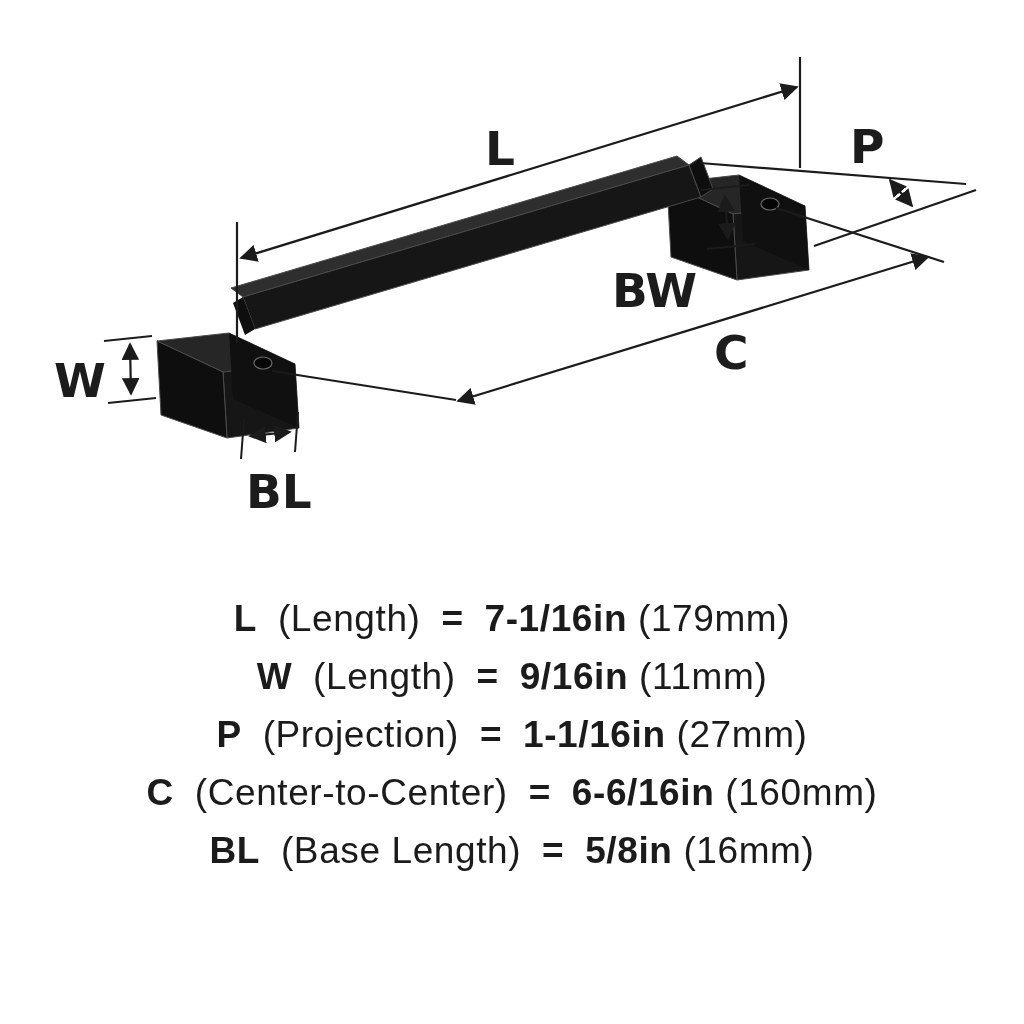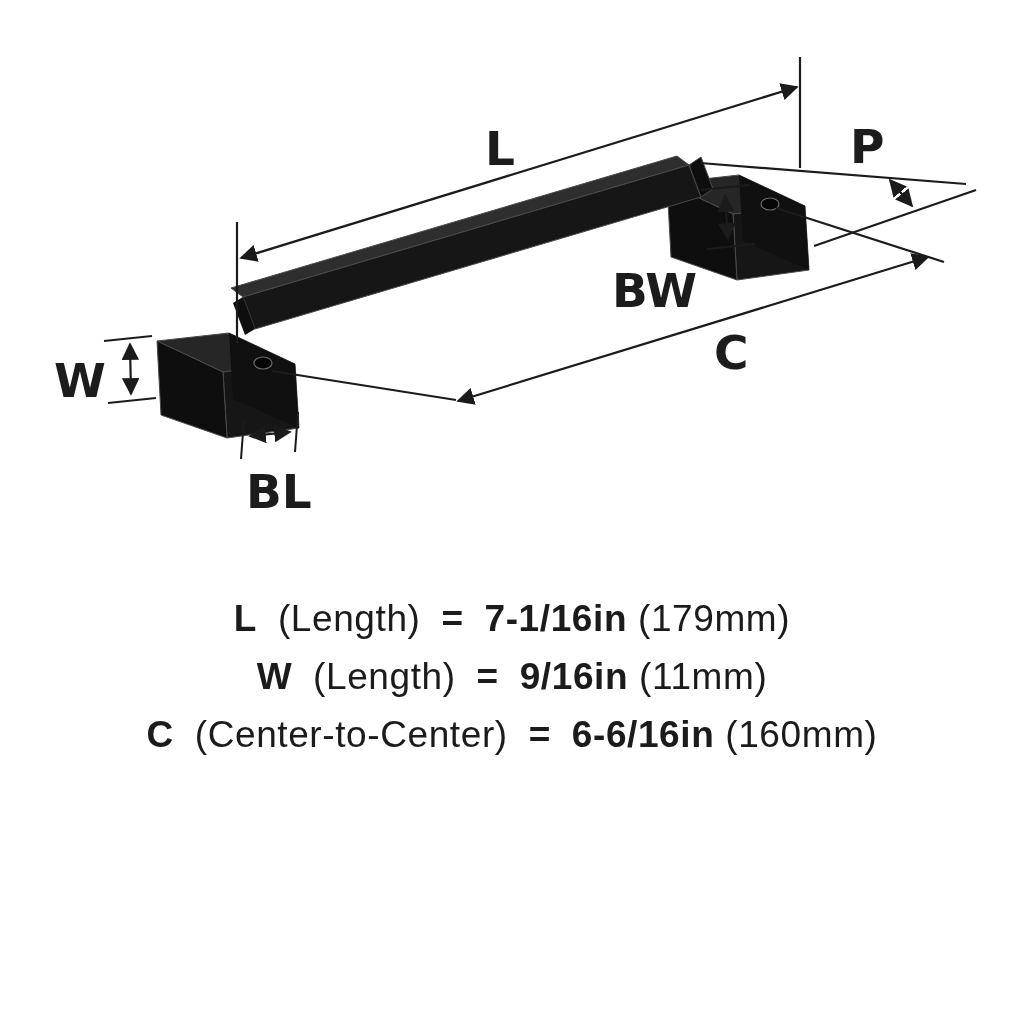--- a/index.html
+++ b/index.html
@@ -132,24 +132,38 @@
   </div>
 
   <div class="spec-row">
     <span class="bold">W</span>
     <span class="light gap-lr">(Length)</span>
     <span class="bold gap-r">=</span>
     <span class="bold">9/16in</span>
     <span class="light">(11mm)</span>
   </div>
 
+  <div class="spec-row">
+    <span class="bold">P</span>
+    <span class="light gap-lr">(Projection)</span>
+    <span class="bold gap-r">=</span>
+    <span class="bold">1-1/16in</span>
+    <span class="light">(27mm)</span>
+  </div>
 
   <div class="spec-row">
     <span class="bold">C</span>
     <span class="light gap-lr">(Center-to-Center)</span>
     <span class="bold gap-r">=</span>
     <span class="bold">6-6/16in</span>
     <span class="light">(160mm)</span>
   </div>
 
+  <div class="spec-row">
+    <span class="bold">BL</span>
+    <span class="light gap-lr">(Base Length)</span>
+    <span class="bold gap-r">=</span>
+    <span class="bold">5/8in</span>
+    <span class="light">(16mm)</span>
+  </div>
 
 
 </div>
 
 </body></html>

